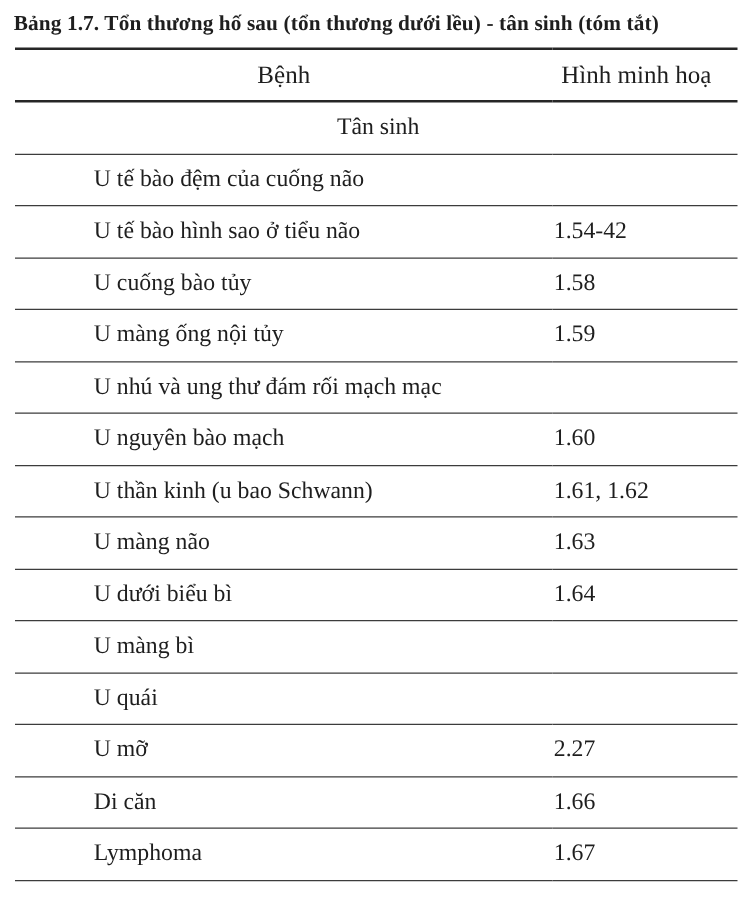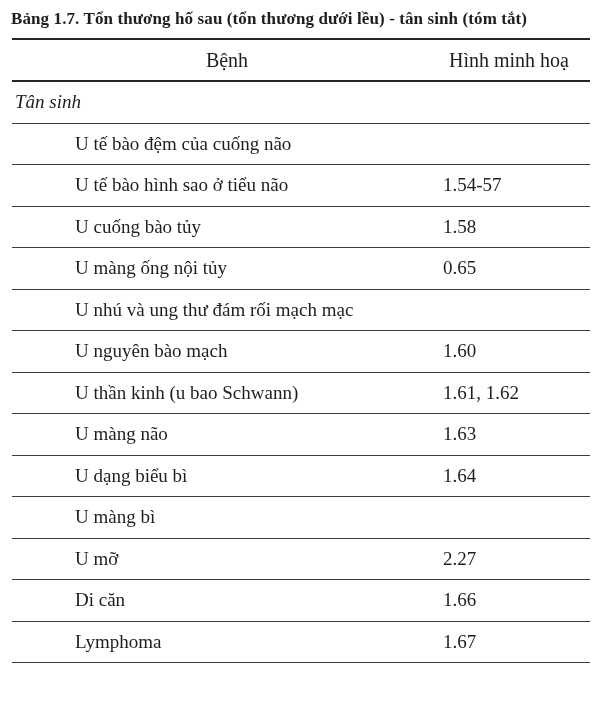--- a/index.html
+++ b/index.html
@@ -50,22 +50,22 @@
   tbody td {
     height: 40.5px;
     font-size: 19px;
     vertical-align: middle;
     border-bottom: 1.5px solid var(--rule-light, #3c3c3c);
     padding: 0;
     white-space: nowrap;
     overflow: hidden;
   }
   td.section-cell {
-    font-style: italic;
     padding-left: 3px;
+    text-align: center;
   }
   td.disease-cell { padding-left: 63px; }
   td.figure-cell  { padding-left: 1px; }
 </style>
 </head>
 <body>
 
 <div class="page">
 
   <h1 class="caption">Bảng 1.7. Tổn thương hố sau (tổn thương dưới lều) - tân sinh (tóm tắt)</h1>
@@ -85,52 +85,56 @@
       <tr>
         <td class="section-cell" colspan="2">Tân sinh</td>
       </tr>
 
     <tr>
           <td class="disease-cell">U tế bào đệm của cuống não</td>
           <td class="figure-cell"></td>
         </tr>
         <tr>
           <td class="disease-cell">U tế bào hình sao ở tiểu não</td>
-          <td class="figure-cell">1.54-57</td>
+          <td class="figure-cell">1.54-42</td>
         </tr>
         <tr>
           <td class="disease-cell">U cuống bào tủy</td>
           <td class="figure-cell">1.58</td>
         </tr>
         <tr>
           <td class="disease-cell">U màng ống nội tủy</td>
-          <td class="figure-cell">0.65</td>
+          <td class="figure-cell">1.59</td>
         </tr>
         <tr>
           <td class="disease-cell">U nhú và ung thư đám rối mạch mạc</td>
           <td class="figure-cell"></td>
         </tr>
         <tr>
           <td class="disease-cell">U nguyên bào mạch</td>
           <td class="figure-cell">1.60</td>
         </tr>
         <tr>
           <td class="disease-cell">U thần kinh (u bao Schwann)</td>
           <td class="figure-cell">1.61, 1.62</td>
         </tr>
         <tr>
           <td class="disease-cell">U màng não</td>
           <td class="figure-cell">1.63</td>
         </tr>
         <tr>
-          <td class="disease-cell">U dạng biểu bì</td>
+          <td class="disease-cell">U dưới biểu bì</td>
           <td class="figure-cell">1.64</td>
         </tr>
         <tr>
           <td class="disease-cell">U màng bì</td>
+          <td class="figure-cell"></td>
+        </tr>
+        <tr>
+          <td class="disease-cell">U quái</td>
           <td class="figure-cell"></td>
         </tr>
         <tr>
           <td class="disease-cell">U mỡ</td>
           <td class="figure-cell">2.27</td>
         </tr>
         <tr>
           <td class="disease-cell">Di căn</td>
           <td class="figure-cell">1.66</td>
         </tr>

